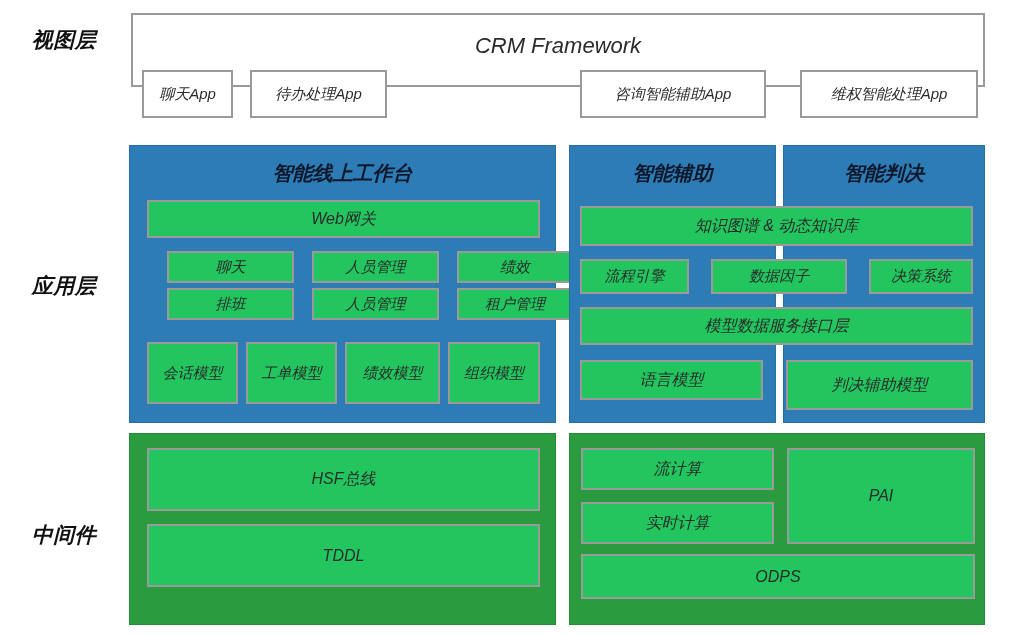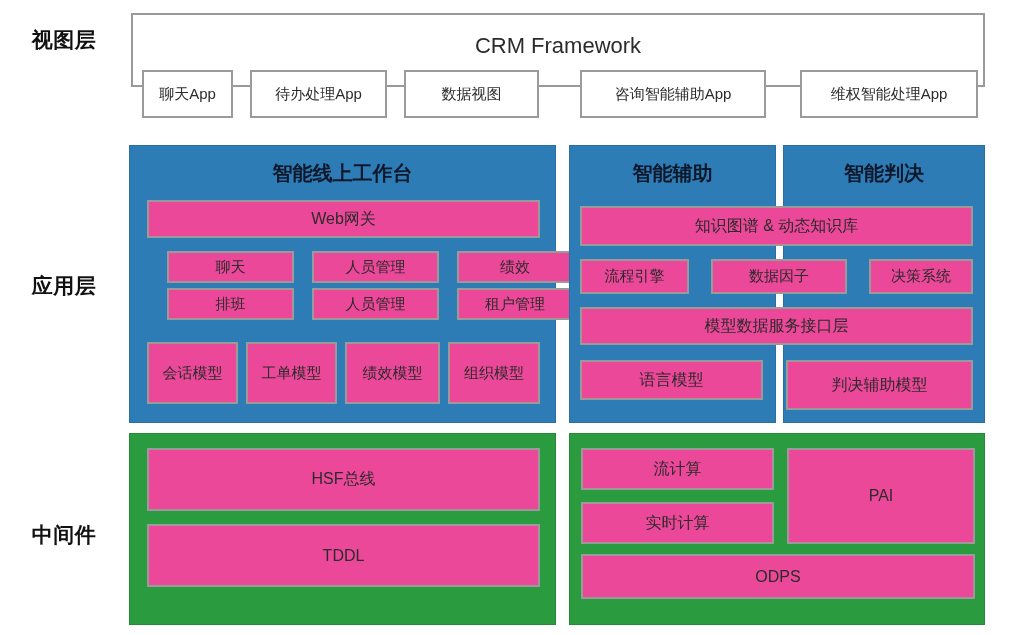--- a/index.html
+++ b/index.html
@@ -9,20 +9,21 @@
     height: 635px;
     background: #ffffff;
     font-family: "Liberation Sans", "DejaVu Sans", sans-serif;
   }
   #canvas {
     position: relative;
     width: 1016px;
     height: 635px;
     overflow: hidden;
     background: #ffffff;
+    font-style: italic;
   }
 
   
   .layer-label {
     position: absolute;
     left: 0;
     width: 128px;
     text-align: center;
     font-size: 21px;
     font-weight: bold;
@@ -71,21 +72,21 @@
     text-align: center;
     color: #0f172a;
     font-weight: bold;
     font-size: 20px;
     white-space: nowrap;
   }
 
   
   .card {
     position: absolute;
-    background: #ec4899;
+    background: #22c55e;
     border: 2px solid #9a9a9a;
     display: flex;
     align-items: center;
     justify-content: center;
     font-size: 15px;
     color: #2b2b2b;
     white-space: nowrap;
     text-align: center;
   }
   .card.big { font-size: 16px; }
@@ -102,23 +103,20 @@
   <div class="crm-outer" style="left:131px; top:13px; width:854px; height:74px;">
     <div class="crm-title" style="top:18px;">CRM Framework</div>
   </div>
 
   <div class="app-box" style="left:142px; top:70px; width:91px; height:48px;">
     <span>聊天App</span>
   </div>
   <div class="app-box" style="left:250px; top:70px; width:137px; height:48px;">
     <span>待办处理App</span>
   </div>
-  <div class="app-box" style="left:404px; top:70px; width:135px; height:48px;">
-    <span>数据视图</span>
-  </div>
   <div class="app-box" style="left:580px; top:70px; width:186px; height:48px;">
     <span>咨询智能辅助App</span>
   </div>
   <div class="app-box" style="left:800px; top:70px; width:178px; height:48px;">
     <span>维权智能处理App</span>
   </div>
 
   <div class="panel panel-blue" style="left:129px; top:145px; width:427px; height:278px;">
 
     <div class="panel-title" style="top:14px;">智能线上工作台</div>

